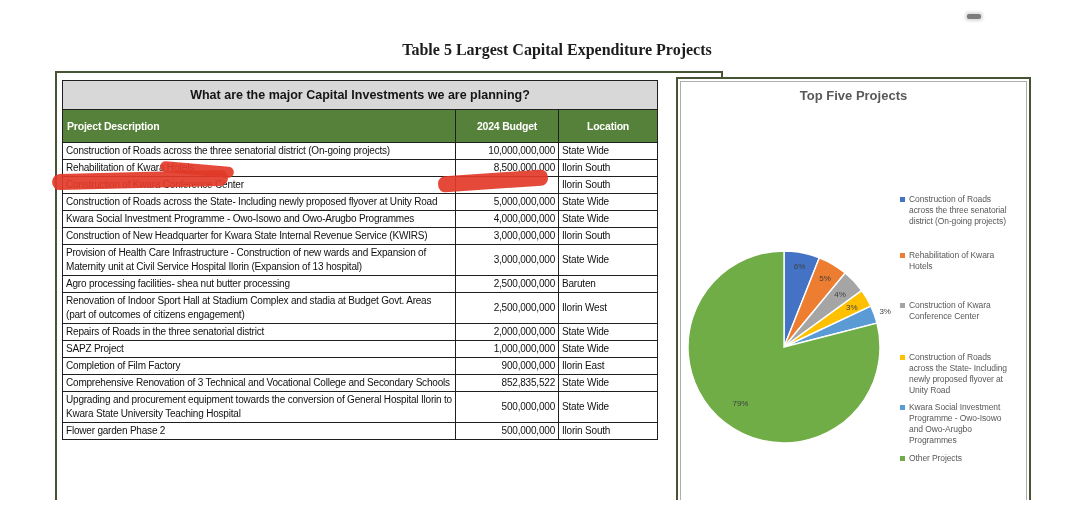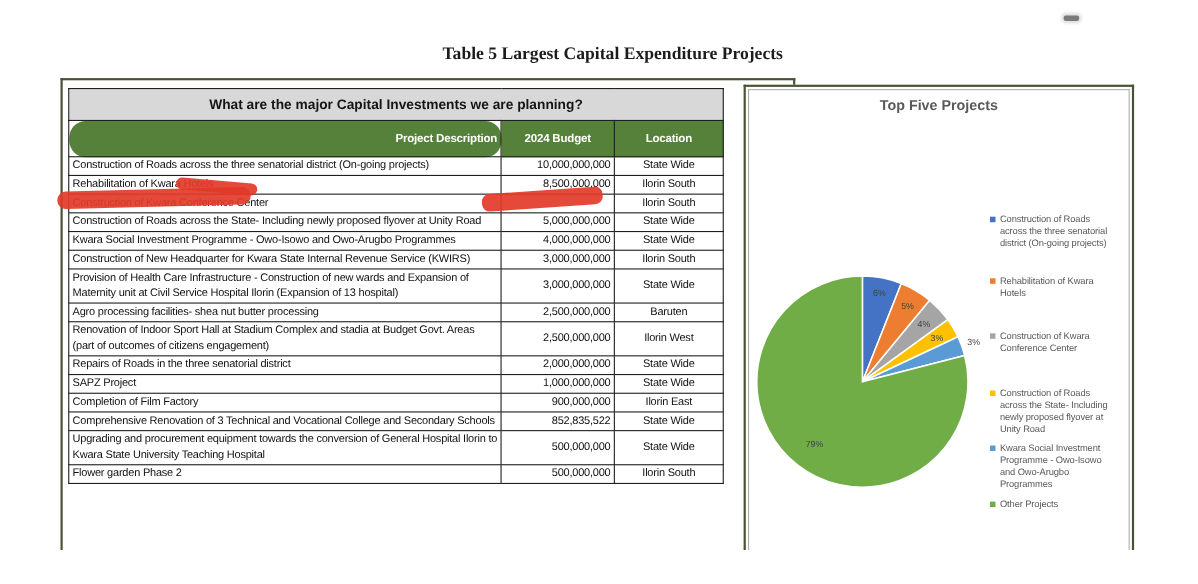--- a/index.html
+++ b/index.html
@@ -18,25 +18,25 @@
     box-sizing:border-box;border:2px solid #465433;border-bottom:none;overflow:hidden;background:#fff;}
   table.capex{border-collapse:collapse;margin:7px 0 0 5px;width:595px;table-layout:fixed;
     font-size:10px;letter-spacing:-0.2px;color:#111;}
   table.capex col.c-desc{width:393px;}
   table.capex col.c-budget{width:103px;}
   table.capex col.c-loc{width:99px;}
   table.capex td,table.capex th{border:1px solid #1f1f1f;padding:1px 3px;line-height:14px;vertical-align:middle;}
   tr.band-question th{background:#d8d8d8;font-size:12.5px;letter-spacing:0;height:26px;
     font-weight:bold;color:#151515;text-align:center;}
   tr.band-cols th{background:#56813a;color:#ffffff;font-weight:bold;font-size:10.5px;height:30px;}
-  tr.band-cols th.h-desc{text-align:right;padding-left:4px;border-radius:15px;}
+  tr.band-cols th.h-desc{text-align:left;padding-left:4px;}
   tr.band-cols th.h-budget,tr.band-cols th.h-loc{text-align:center;}
   td.desc{text-align:left;}
   td.budget{text-align:right;padding-right:7px;}
-  td.loc{text-align:center;}
+  td.loc{}
   
   .scribble{position:absolute;background:#e23a28;opacity:.92;border-radius:8px;z-index:5;}
   .scr-tail{left:160px;top:164px;width:74px;height:11px;transform:rotate(5deg);border-radius:6px;}
   .scr-body{left:52px;top:172px;width:176px;height:16px;transform:rotate(-1.5deg);}
   .scr-budget{left:438px;top:173px;width:110px;height:16px;transform:rotate(-4deg);border-radius:7px;}
   
   .right-panel{position:absolute;left:676px;top:77px;width:355px;height:423px;
     box-sizing:border-box;border:2px solid #465433;border-bottom:none;background:#fff;}
   .chart-area{position:absolute;left:2px;top:2px;right:2px;bottom:0;
     border:1px solid #adadad;border-bottom:none;background:#fff;}

